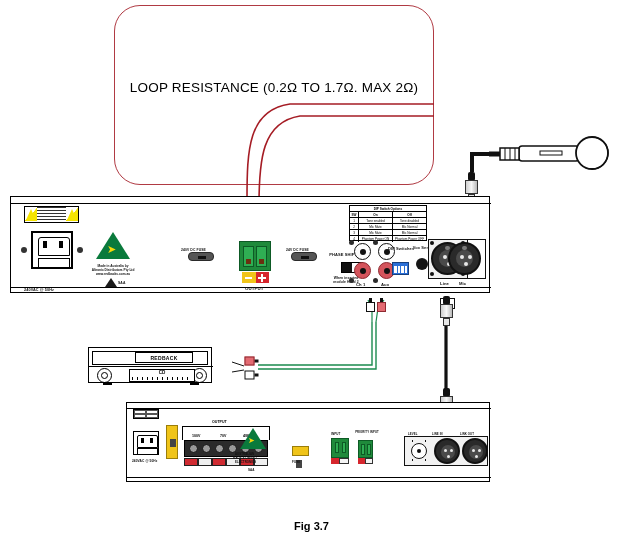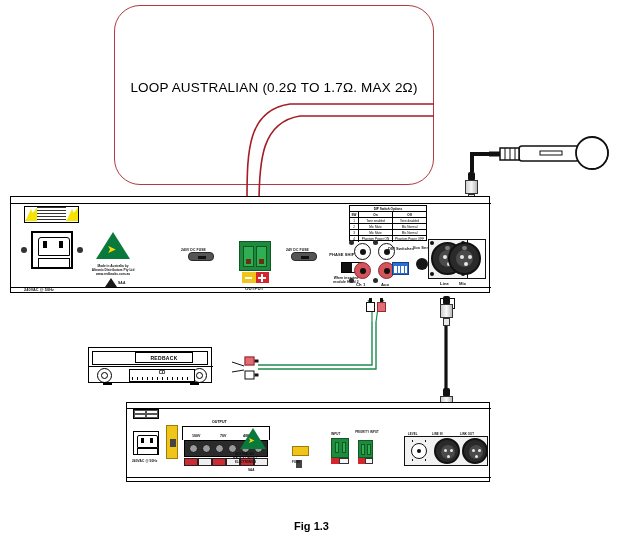--- a/index.html
+++ b/index.html
@@ -207,21 +207,21 @@
   .xlrplug .shell{position:absolute;left:0;top:8px;width:13px;height:14px;
         background:linear-gradient(to right,#cfcfcf,#f7f7f7,#b9b9b9);border:1px solid #333;box-sizing:border-box;}
   .xlrplug .neck{position:absolute;left:3px;top:0;width:7px;height:9px;background:#111;border-radius:2px;}
   .xlrplug .tipm{position:absolute;left:3px;bottom:0;width:7px;height:8px;
         background:#e8e8e8;border:1px solid #333;box-sizing:border-box;}
 </style>
 </head>
 <body>
 
 <div id="callout" class="abs"></div>
-<div id="callout-text">LOOP AUSTRALIAN (0.2Ω TO 1.7Ω. MAX 2Ω)</div>
+<div id="callout-text">LOOP RESISTANCE (0.2Ω TO 1.7Ω. MAX 2Ω)</div>
 
 <svg width="623" height="540">
   <path d="M247,243 L247,200 C247,150 248,110 290,104 L434,104" fill="none" stroke="#a51c24" stroke-width="1.6"></path>
   <path d="M259,243 L259,205 C259,160 262,122 300,116 L434,116" fill="none" stroke="#a51c24" stroke-width="1.6"></path>
 </svg>
 
 <svg width="623" height="540">
   <g>
     <rect x="519" y="146" width="60" height="15" rx="3" fill="#fff" stroke="#111" stroke-width="1.6"></rect>
     <rect x="540" y="151" width="22" height="4" fill="#fff" stroke="#111" stroke-width="1"></rect>
@@ -541,13 +541,13 @@
 <div class="tinylbl" style="left:432px;top:432px;font-size:2.8px">LINE IN</div>
 
 <div class="xlr" style="left:462px;top:438px;width:26px;height:26px">
   <div class="face" style="left:5px;top:5px;width:14px;height:14px"></div>
   <div class="p" style="left:8px;top:9px;width:3px;height:3px"></div>
   <div class="p" style="left:14px;top:9px;width:3px;height:3px"></div>
   <div class="p" style="left:11px;top:15px;width:3px;height:3px"></div>
 </div>
 <div class="tinylbl" style="left:460px;top:432px;font-size:2.8px">LINK OUT</div>
 
-<div id="figcap">Fig 1.3</div>
+<div id="figcap">Fig 3.7</div>
 
 </body></html>

